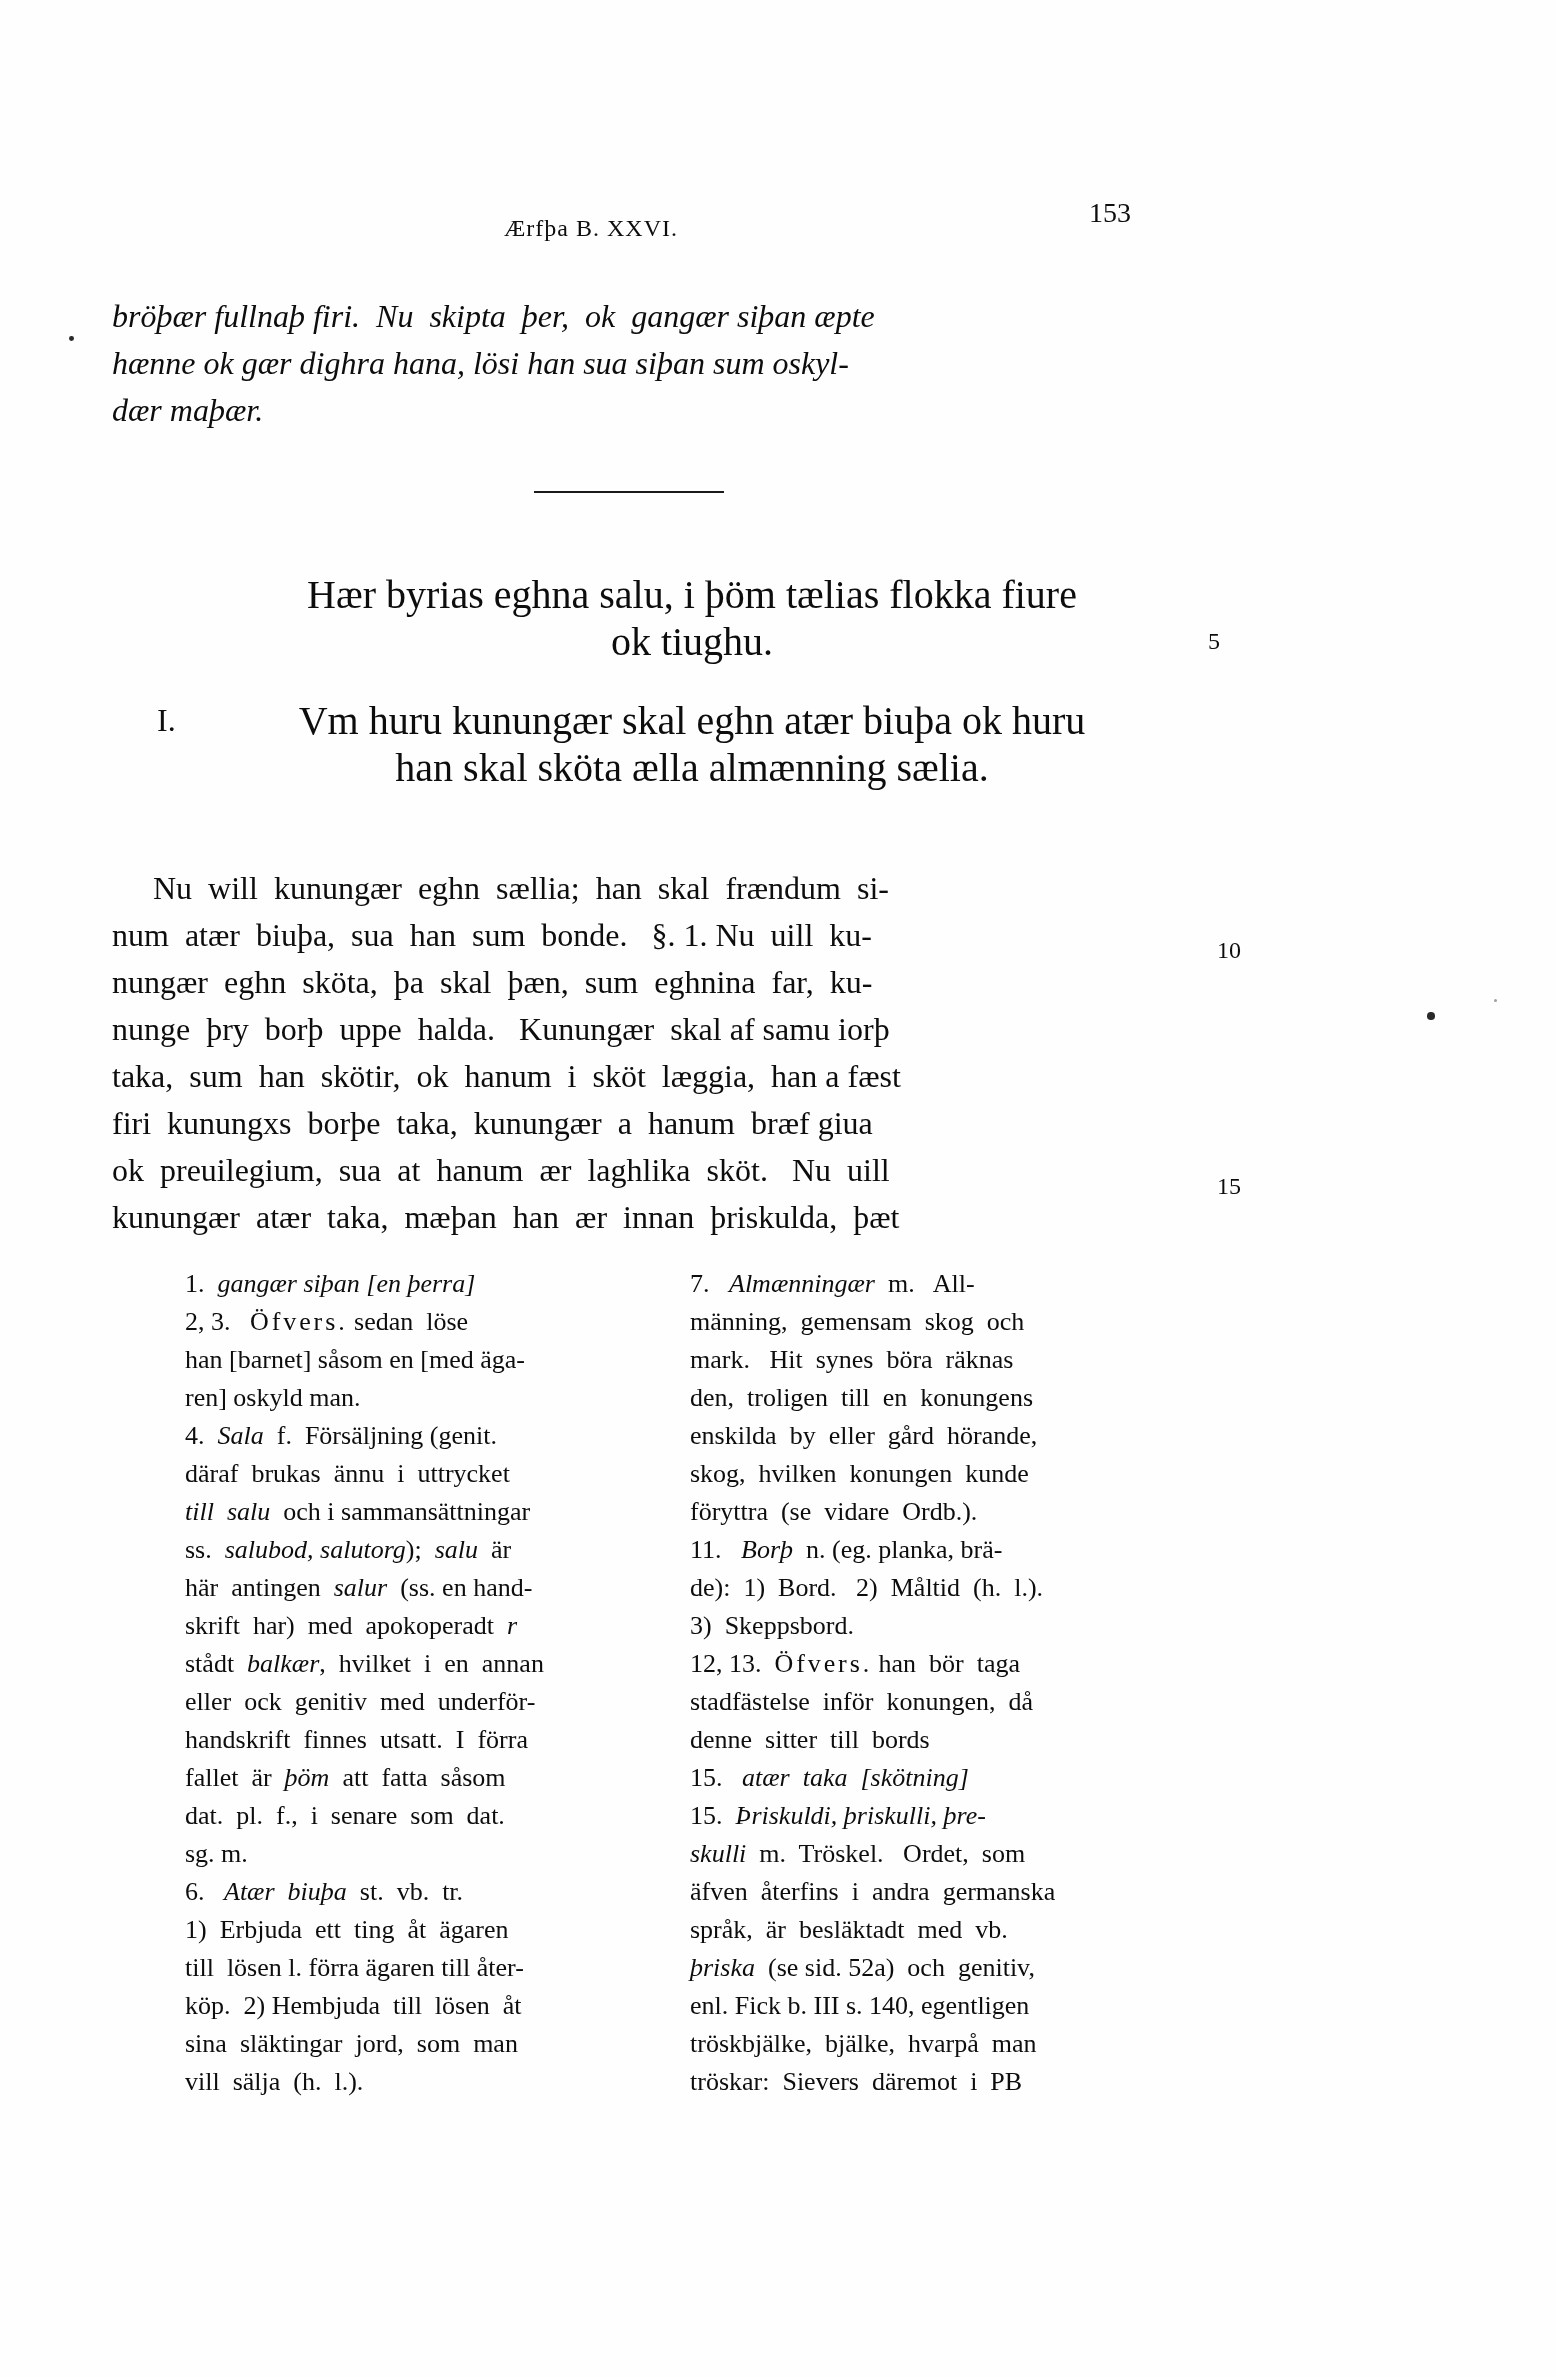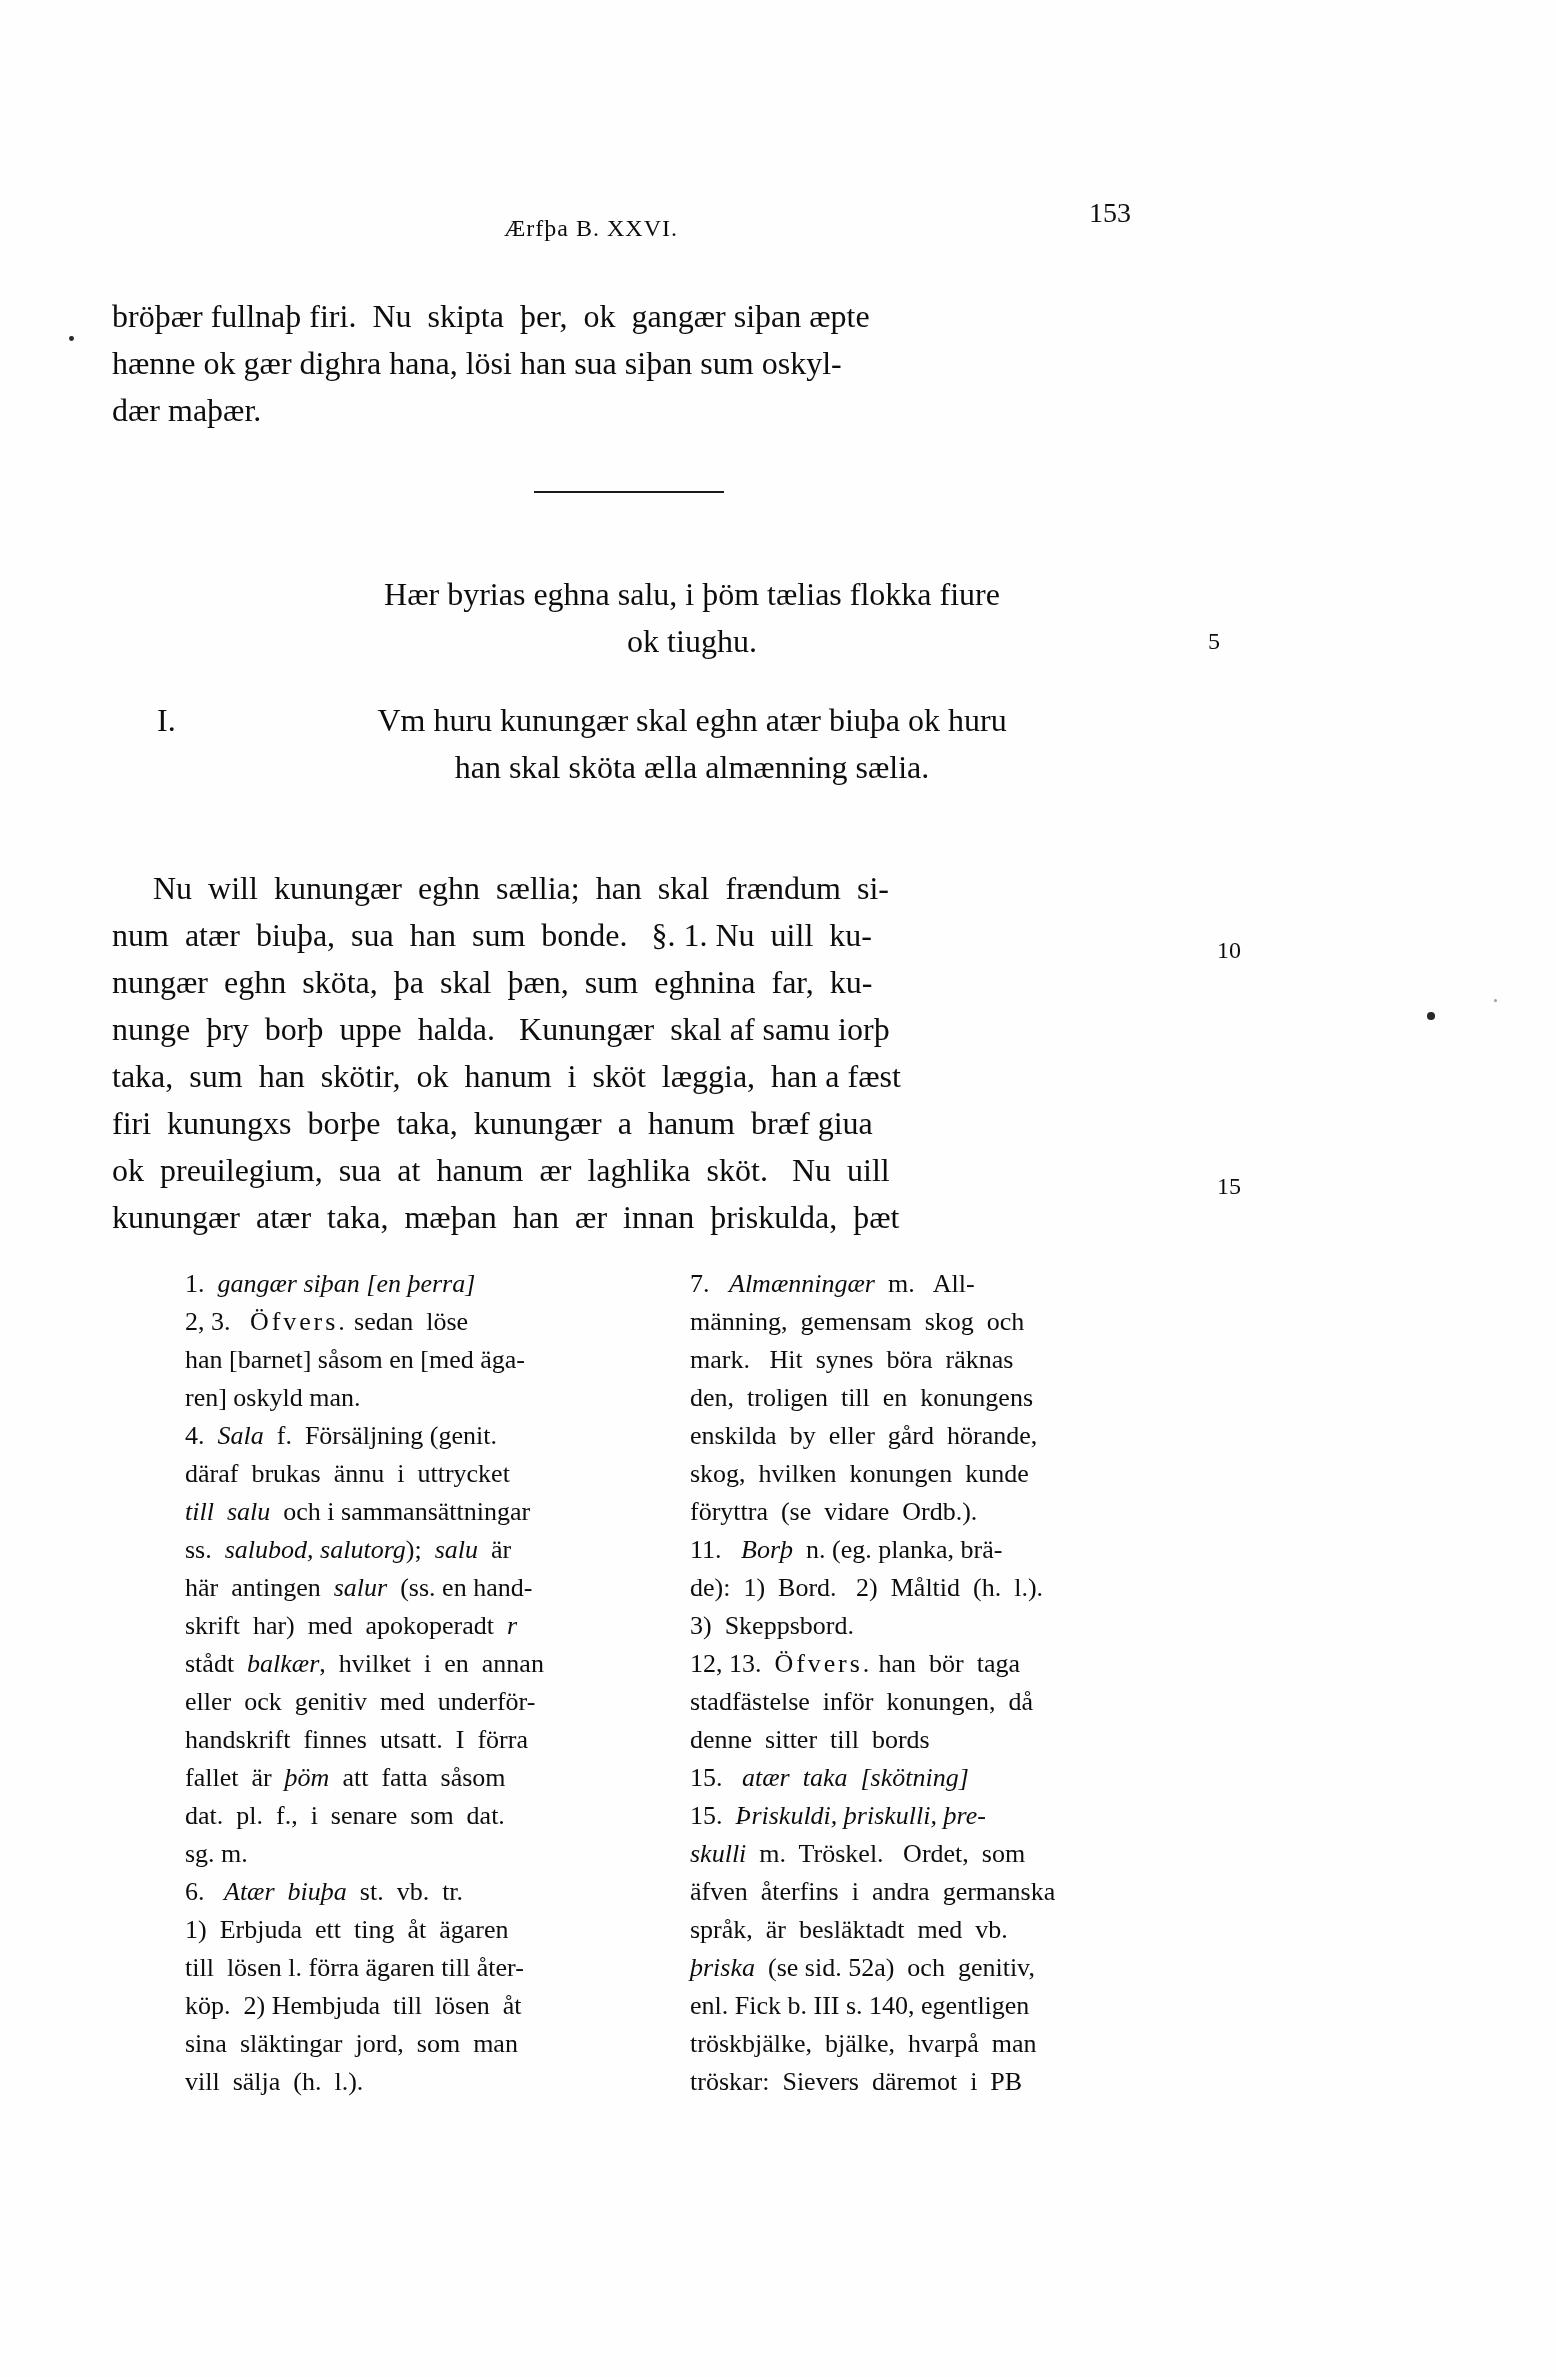--- a/index.html
+++ b/index.html
@@ -76,21 +76,21 @@
     height: 1.9px;
     background: #1a1a1a;
   }
 
   
   .chead {
     position: absolute;
     width: 1160px;
     left: 112px;
     text-align: center;
-    font-size: 32px;
+    font-size: 40px;
     line-height: 47px;
     white-space: nowrap;
   }
   .shead-num {
     position: absolute;
     font-size: 32px;
     line-height: 47px;
   }
 
   
@@ -122,21 +122,21 @@
 </head>
 <body>
 
 <div id="page">
 
   <div class="running-head">
     <div class="rh-title">Ærfþa B. XXVI.</div>
     <div class="rh-folio">153</div>
   </div>
 
-  <div class="body-block" style="top:293px;">
+  <div class="body-block" style="top:293px;font-style:italic;">
     <span class="ln">bröþær fullnaþ firi.  Nu  skipta  þer,  ok  gangær siþan æpte</span>
     <span class="ln">hænne ok gær dighra hana, lösi han sua siþan sum oskyl-</span>
     <span class="ln">dær maþær.</span>
   </div>
 
   <div class="rule"></div>
 
   <div class="chead" style="top:571px;">Hær  byrias  eghna  salu,  i  þöm  tælias  flokka  fiure</div>
   <div class="chead" style="top:618px;">ok  tiughu.</div>
   <div class="lineno" style="left:1208px; top:618px;">5</div>

